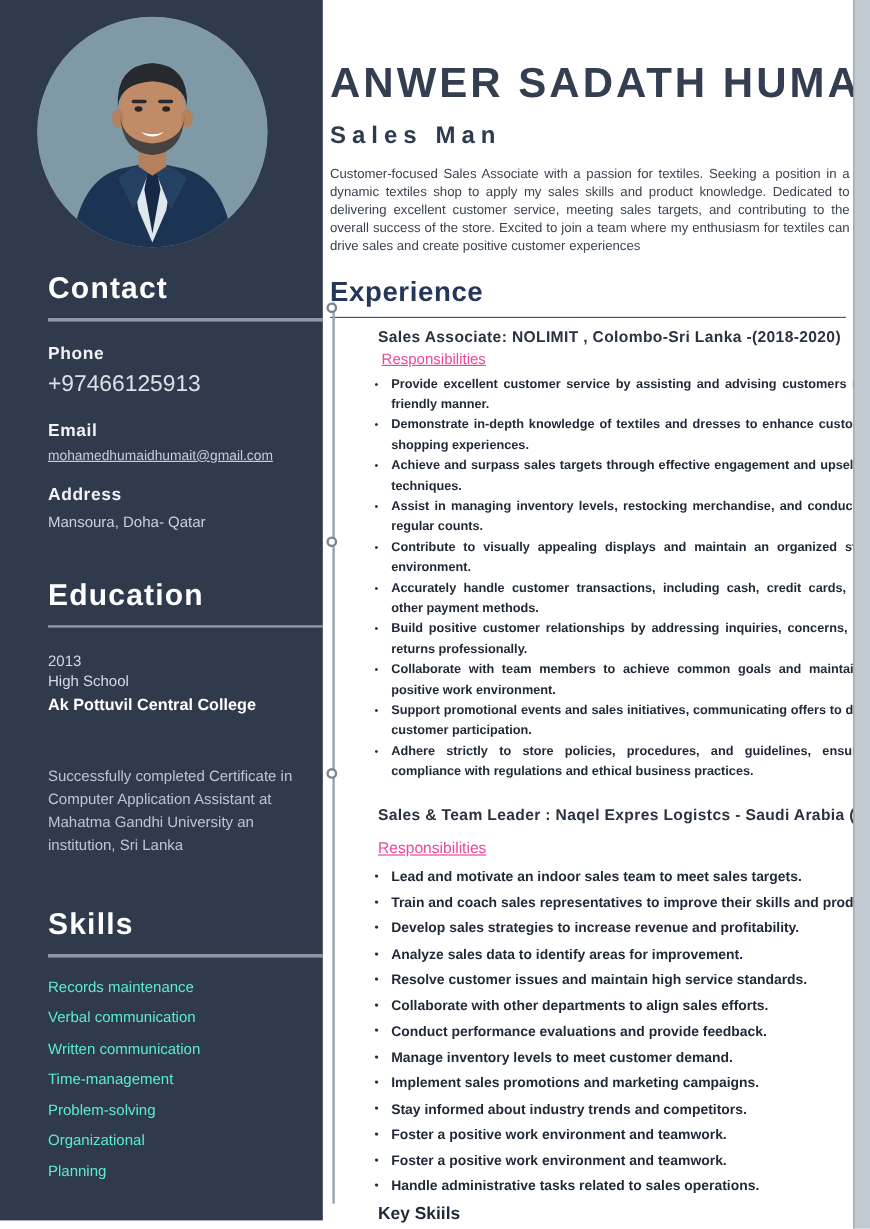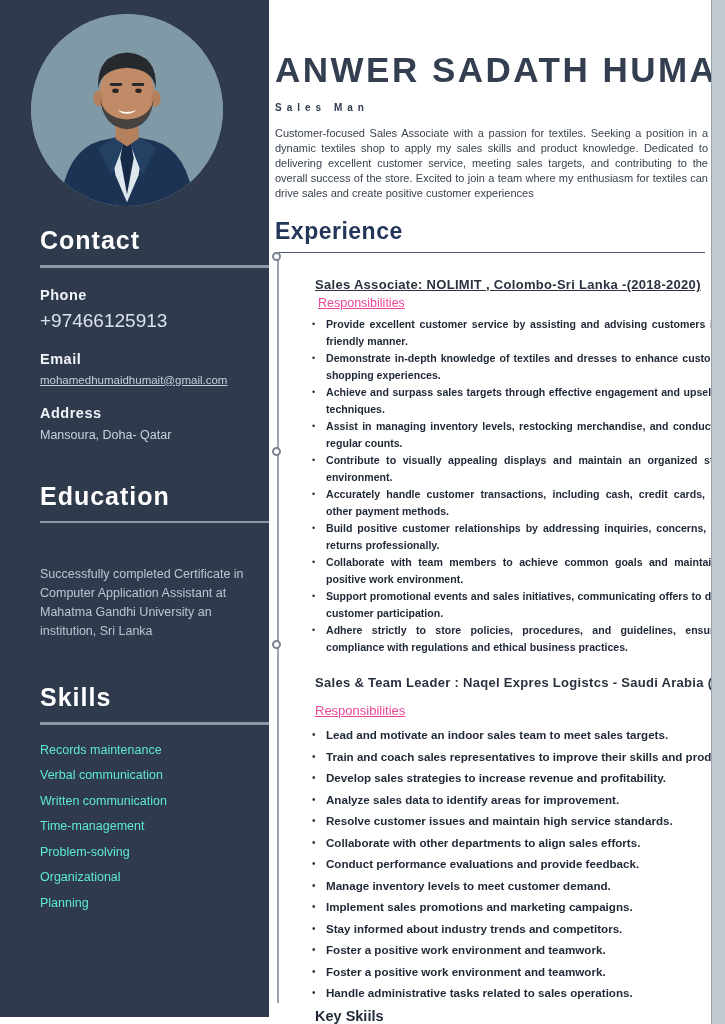--- a/index.html
+++ b/index.html
@@ -39,39 +39,39 @@
   .edu-period { margin-top:2px; font-size:12.5px; color:#bcc5d2; }
 
   .skill-list { margin-top:18px; }
   .skill-list .side-item { font-size:12.5px; color:#5eead4; margin-bottom:11.5px; }
 
   
   .main { position:absolute; left:253px; top:0; width:458px; height:1024px;
     background:#ffffff; z-index:1; padding-left:22px; }
   .name { margin-top:50px; font-size:35px; letter-spacing:2.5px; color:#333e50;
     white-space:nowrap; }
-  .role { margin-top:12px; font-size:10px; font-weight:bold; letter-spacing:5px;
+  .role { margin-top:12px; font-size:20px; font-weight:bold; letter-spacing:5px;
     color:#2e3a4e; }
   .summary { margin-top:13px; width:433px; font-size:11px; line-height:15px;
     text-align:justify; color:#39424f; }
   .exp-h { margin-top:17px; font-size:23px; font-weight:bold; color:#24365a;
     letter-spacing:.5px; }
   .exp-rule { width:430px; border-top:1.5px solid #49576f; margin-top:7px; }
 
   
   .timeline-line { position:absolute; left:24px; top:252px; width:1.5px; height:751px;
     background:#9aa3ad; }
   .timeline-marker { position:absolute; left:18.5px; width:9px; height:9px;
     border:2px solid #7b8594; border-radius:50%; background:#ffffff; }
   .tm1 { top:252px; } .tm2 { top:447px; } .tm3 { top:640px; }
 
   .jobs { padding-left:40px; }
   .job-title { font-size:13px; font-weight:bold; color:#2a3240; letter-spacing:.3px;
     white-space:nowrap; }
-  .jt1 { margin-top:24px;text-decoration:underline; }
+  .jt1 { margin-top:8px; }
   .jt2 { margin-top:19px; }
   .resp { font-size:12.5px; color:#ec4899; text-decoration:underline; }
   .resp1 { margin-top:4px; margin-left:3px; }
   .resp2 { margin-top:13px; font-size:13px; }
 
   .bullets { margin-top:6px; margin-left:-3px; }
   .bullet { display:flex; align-items:flex-start; }
   .blt { width:14px; flex:0 0 14px; color:#27303d; }
   .btxt { flex:1; color:#1f2836; }
 
@@ -141,20 +141,25 @@
       </div>
       <div class="field">
         <div class="flabel">Address</div>
         <div class="fvalue addr">Mansoura, Doha- Qatar</div>
       </div>
     </section>
 
     <section class="side-sec sec-education">
       <h2 class="side-h">Education</h2>
       <div class="side-rule"></div>
+      <div class="edu-block1">
+        <div>2013</div>
+        <div>High School</div>
+        <div class="edu-college">Ak Pottuvil Central College</div>
+      </div>
       <div class="edu-block2">
         <div>Successfully completed Certificate in Computer Application Assistant at Mahatma Gandhi University an institution, Sri Lanka</div>
       </div>
     </section>
 
     <section class="side-sec sec-skills">
       <h2 class="side-h">Skills</h2>
       <div class="side-rule"></div>
       <div class="skill-list">
           <div class="side-item">Records maintenance</div>

